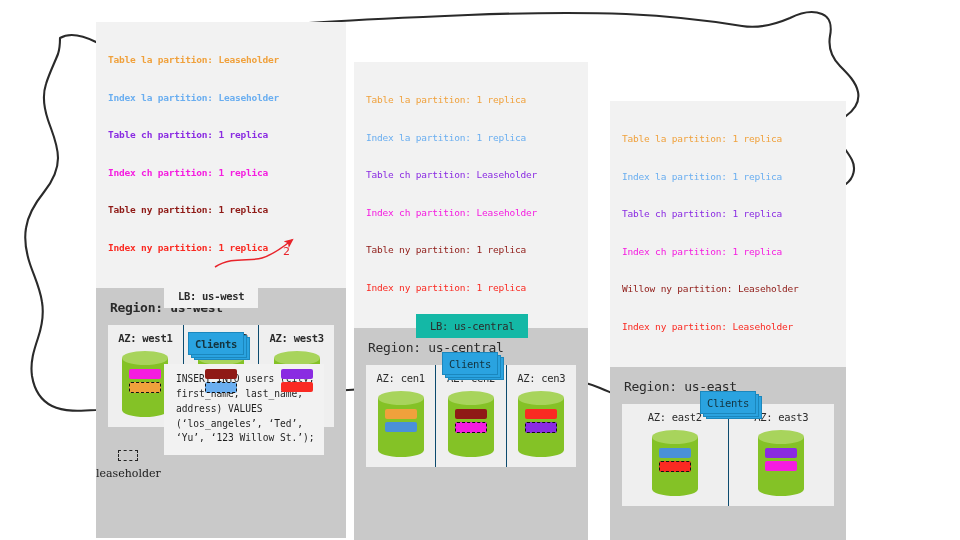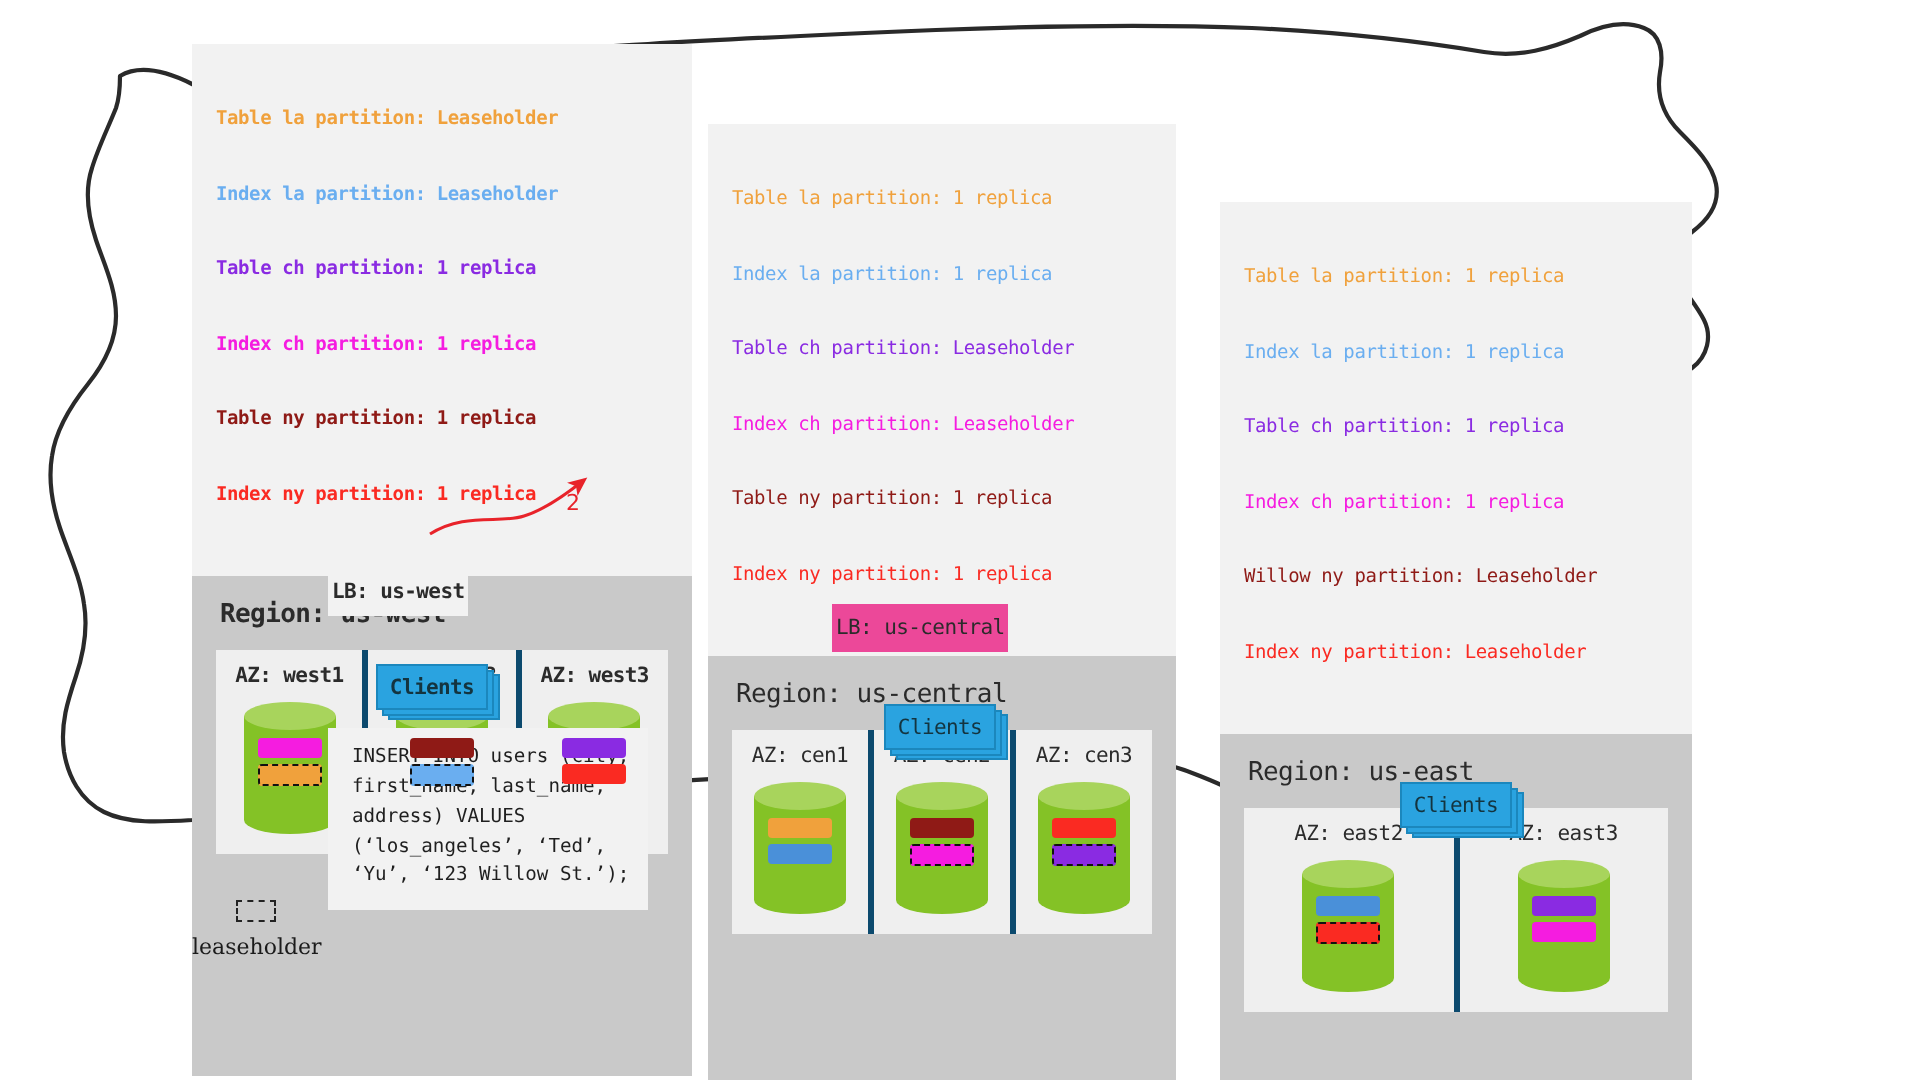--- a/index.html
+++ b/index.html
@@ -39,21 +39,21 @@
 
   .az-row {
     background: #efefef;
     display: flex;
     padding: 0;
   }
   .az-cell {
     flex: 1 1 0;
     padding: 7px 0 10px 0;
     text-align: center;
-    border-right: 3px solid #0c4a6e;
+    border-right: 1px solid #0c4a6e;
     position: relative;
   }
   .az-cell:last-child { border-right: none; }
   .az-label {
     font-size: 10.5px;
     color: #2b2b2b;
     margin-bottom: 7px;
     letter-spacing: -0.3px;
     display: block;
   }
@@ -92,21 +92,21 @@
     border: 1.6px dashed #111;
     height: 11px;
   }
 
   
   .lb-box {
     position: absolute;
     background: #f2f2f2;
     font-size: 10.5px;
     color: #2b2b2b;
-    padding: 6px 2px;
+    padding: 6px 14px;
     letter-spacing: -0.3px;
     white-space: nowrap;
   }
   .clients-wrap { position: absolute; }
   .clients-stack { position: relative; width: 62px; height: 28px; }
   .clients-stack i {
     position: absolute;
     width: 56px; height: 23px;
     background: #2aa3e0;
     border: 1px solid #1b87bd;
@@ -303,21 +303,21 @@
             <div class="cyl-top" style="background: rgb(168, 212, 92);"></div>
             <div class="bars">
               <div class="bar" style="background: rgb(250, 42, 34);"></div>
               <div class="bar lease" style="background: rgb(138, 43, 226);"></div>
             </div>
           </div>
         </div>
       </div>
     </div>
 
-    <div class="lb-box" style="left: 62px; top: 240px; background: #ec4899;">LB: us-central</div>
+    <div class="lb-box" style="left: 62px; top: 252px; background: #14b8a6;">LB: us-central</div>
 
     <div class="clients-wrap" style="left:88px; top:290px;">
       <div class="clients-stack">
         <i class="s3" style="background: rgb(42, 163, 224);"></i>
         <i class="s2" style="background: rgb(42, 163, 224);"></i>
         <i class="s1" style="background: rgb(42, 163, 224);"></i>
         <div class="clients-label">Clients</div>
       </div>
     </div>
   </div>

